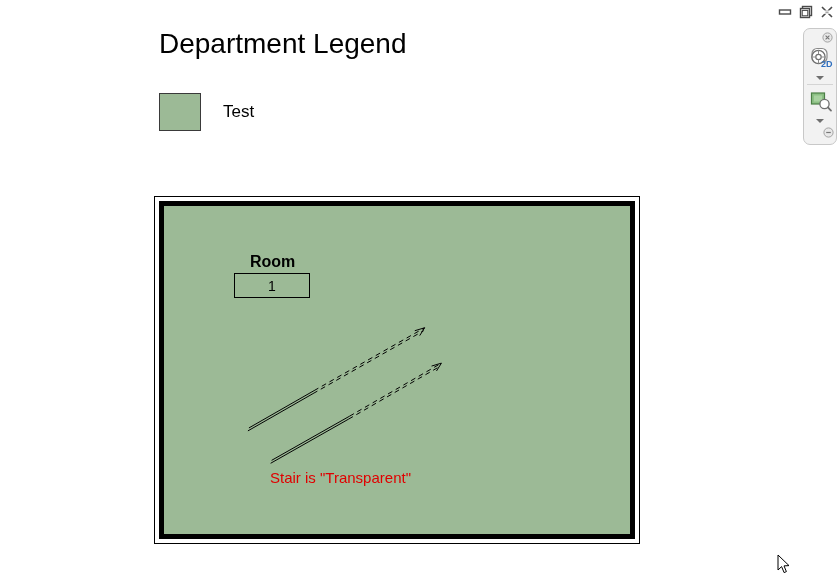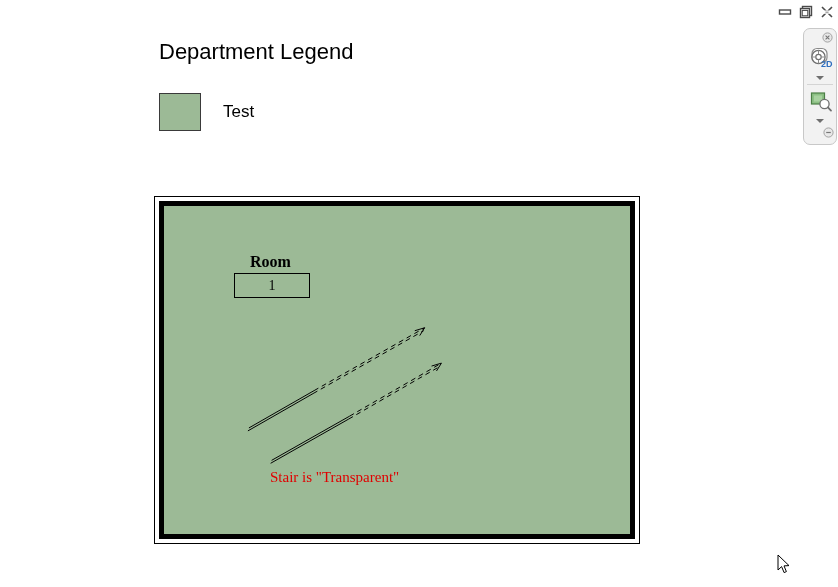--- a/index.html
+++ b/index.html
@@ -32,26 +32,25 @@
     display: block;
     line-height: 0;
   }
   .win-btn svg { display: block; }
 
   
   .legend-title {
     position: absolute;
     left: 159px;
     top: 26px;
-    font-size: 22px;
+    font-size: 28px;
     line-height: 36px;
     color: #000000;
     white-space: nowrap;
     letter-spacing: 0px;
-    margin-top: 8px;
   }
 
   .legend-row {
     position: absolute;
     left: 159px;
     top: 93px;
     display: flex;
     align-items: center;
   }
   .legend-swatch {
@@ -87,21 +86,20 @@
     right: 4px;
     bottom: 4px;
     box-sizing: border-box;
     border: 5px solid #000000;
     background: #9cba96;
   }
   .room-area {
     position: absolute;
     inset: 0;
     overflow: hidden;
-    font-family: Liberation Serif, serif;
   }
 
   .room-name {
     position: absolute;
     left: 86px;
     top: 47px;
     font-size: 16px;
     font-weight: bold;
     color: #000000;
     white-space: nowrap;

